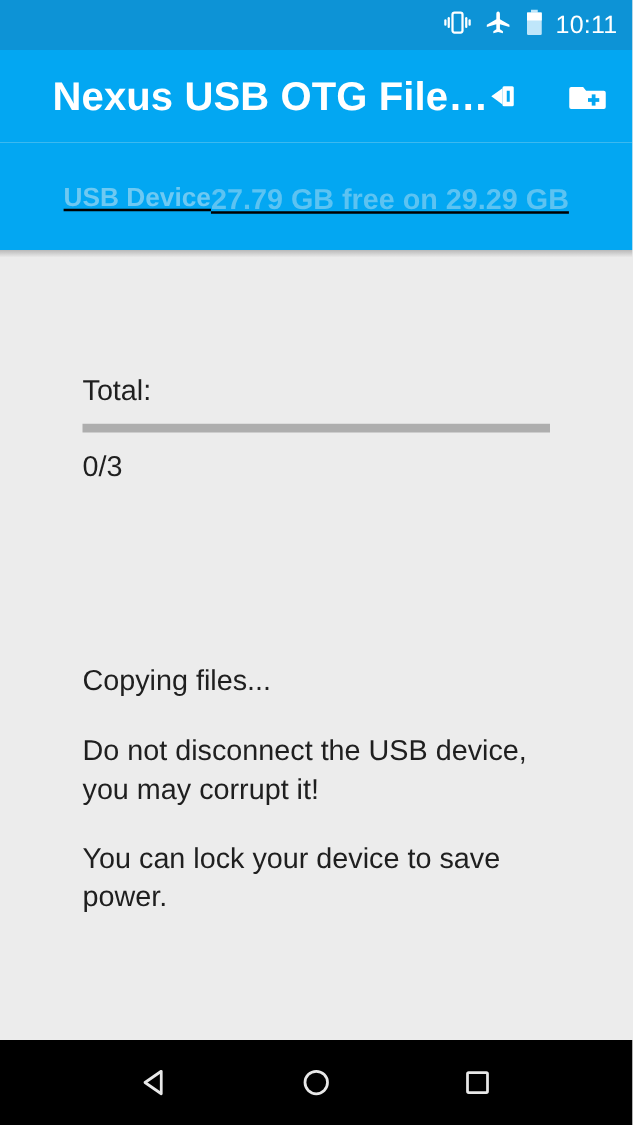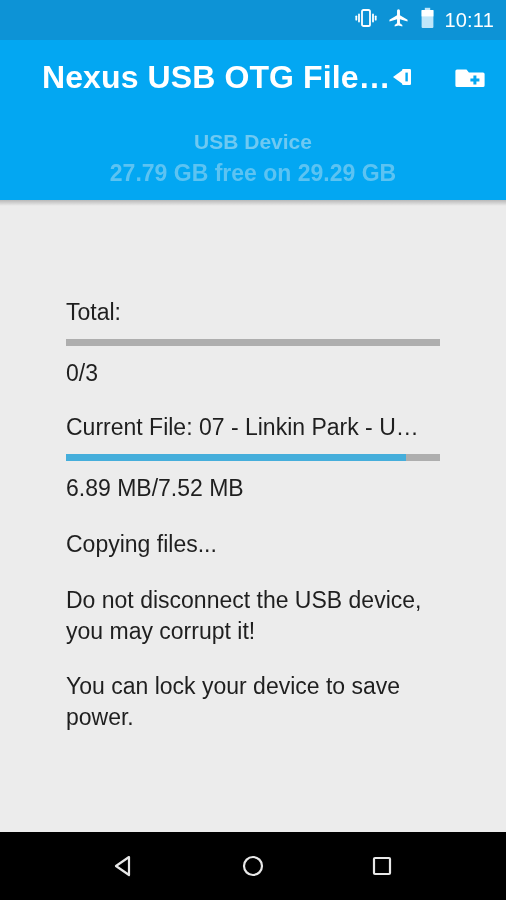--- a/index.html
+++ b/index.html
@@ -51,24 +51,25 @@
 
   
   .tab-bar {
     position:absolute; top:114px; left:0;
     width:506px; height:86px;
     background:#03a7f2;
     display:flex;
   }
   .tab {
     flex:1 1 50%;
-    display:flex; flex-direction:column;
+    display:flex; flex-direction:row;
     align-items:center; justify-content:center;
     position:relative; padding-top:4px;
     cursor:pointer;
+    text-decoration:underline;
   }
   .tab-title { font-size:21px; font-weight:700; line-height:1.35; white-space:nowrap; }
   .tab-sub   { font-size:23px; font-weight:700; line-height:1.5; white-space:nowrap; }
   .tab.inactive .tab-title { color:#6ec9f2; }
   .tab.inactive .tab-sub   { color:#5cc3f2; }
   .tab.active .tab-title { color:#ffffff; }
   .tab.active .tab-sub   { color:#d8f1fd; }
   .tab-indicator {
     position:absolute; left:0; bottom:0;
     width:100%; height:5px; background:#3f63e0;
@@ -198,27 +199,20 @@
   <div class="content">
 
     <div class="block" style="top:92px;">
       <div class="lbl">Total:</div>
       <div class="bar-track">
         <div class="bar-fill" id="total-fill" style="width: 0%; background: rgb(69, 174, 219);"></div>
       </div>
       <div class="val">0/3</div>
     </div>
 
-    <div class="block" style="top:207px;">
-      <div class="lbl">Current File: 07 - Linkin Park - U…</div>
-      <div class="bar-track">
-        <div class="bar-fill" id="current-fill" style="width: 91%; background: rgb(69, 174, 219);"></div>
-      </div>
-      <div class="val">6.89 MB/7.52 MB</div>
-    </div>
 
     <div class="block msg" style="top:323px;">Copying files...</div>
     <div class="block msg" style="top:379px;">Do not disconnect the USB device, you may corrupt it!</div>
     <div class="block msg" style="top:465px;">You can lock your device to save power.</div>
 
   </div>
 
   <div class="nav-bar">
 
     <span class="nav-btn">

